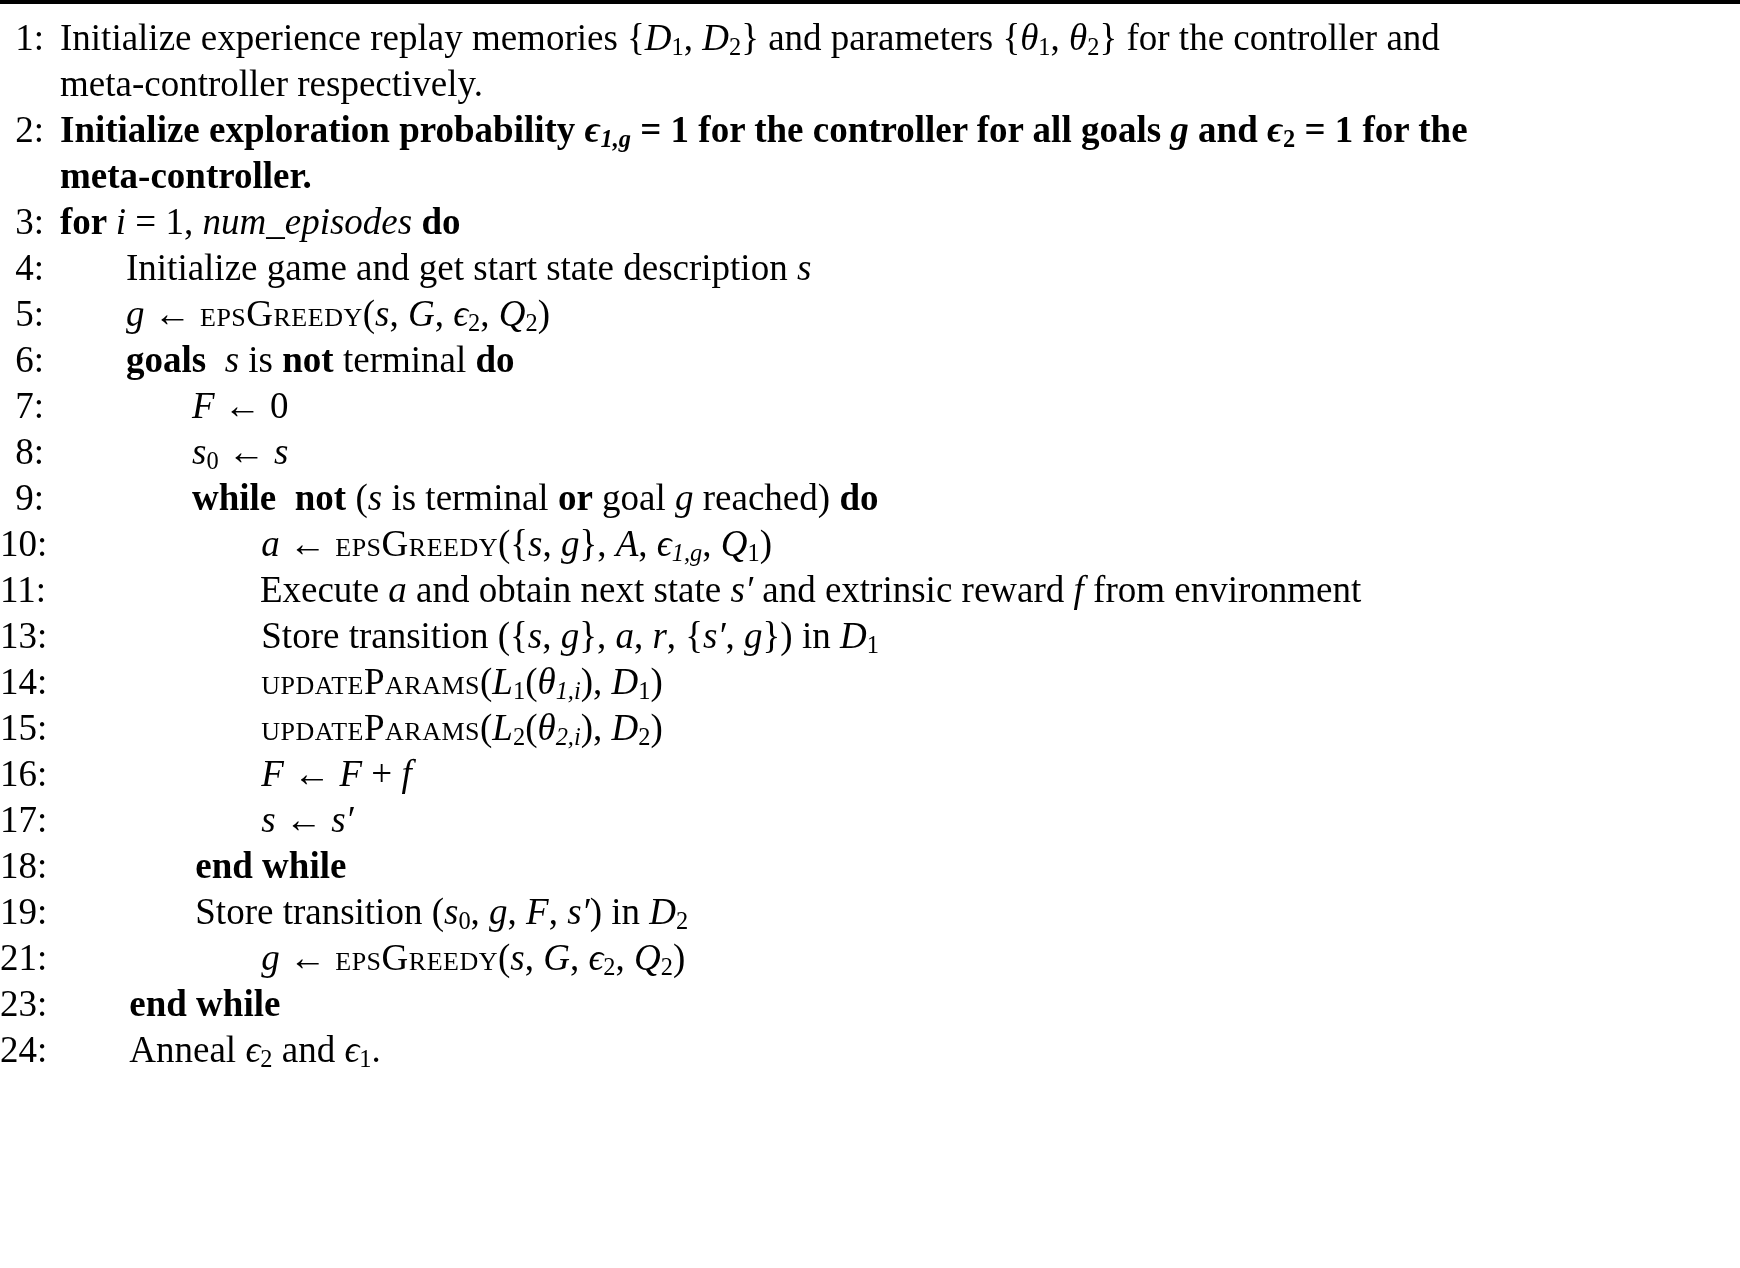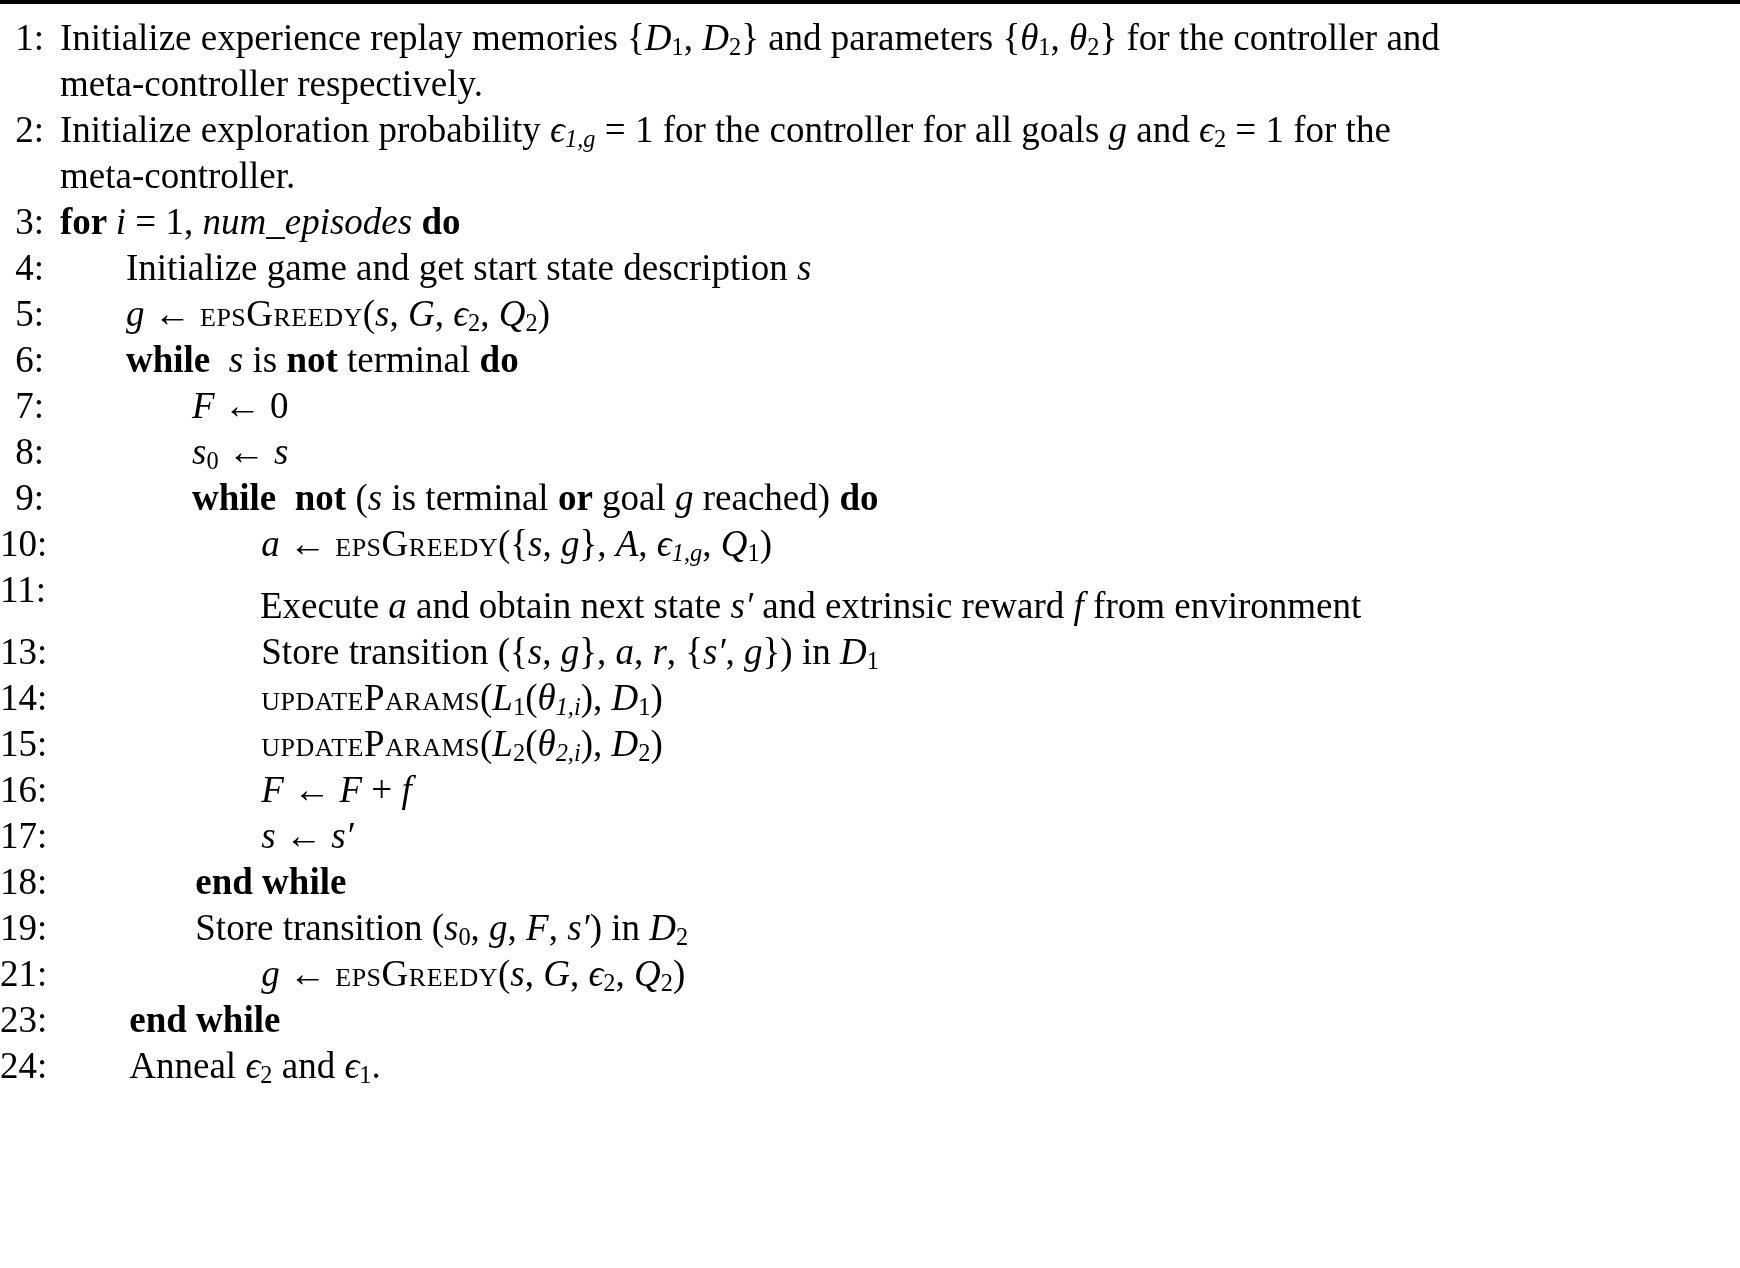--- a/index.html
+++ b/index.html
@@ -31,58 +31,58 @@
 <div class="top-rule"></div>
 <div class="algo-body">
   <div>
       <div class="algo-line">
         <span class="line-number">1:</span>
         <div class="line-content" style="padding-left: 0px;"><span class="seg-t">Initialize experience replay memories {</span><span class="seg-cal">D</span><sub class="seg-sub">1</sub><span class="seg-t">, </span><span class="seg-cal">D</span><sub class="seg-sub">2</sub><span class="seg-t">} and parameters {</span><span class="seg-i">θ</span><sub class="seg-sub">1</sub><span class="seg-t">, </span><span class="seg-i">θ</span><sub class="seg-sub">2</sub><span class="seg-t">} for the controller and
 meta-controller respectively.</span></div>
       </div>
       <div class="algo-line">
         <span class="line-number">2:</span>
-        <div class="line-content" style="padding-left: 0px;"><span class="seg-t">Initialize exploration probability </span><span class="seg-i">ϵ</span><sub class="seg-isub">1,g</sub><span class="seg-t"> = 1 for the controller for all goals </span><span class="seg-i">g</span><span class="seg-t"> and </span><span class="seg-i">ϵ</span><sub class="seg-sub">2</sub><span class="seg-t"> = 1 for the
+        <div class="line-content" style="padding-left: 0px; font-weight: bold;"><span class="seg-t">Initialize exploration probability </span><span class="seg-i">ϵ</span><sub class="seg-isub">1,g</sub><span class="seg-t"> = 1 for the controller for all goals </span><span class="seg-i">g</span><span class="seg-t"> and </span><span class="seg-i">ϵ</span><sub class="seg-sub">2</sub><span class="seg-t"> = 1 for the
 meta-controller.</span></div>
       </div>
       <div class="algo-line">
         <span class="line-number">3:</span>
         <div class="line-content" style="padding-left: 0px;"><span class="seg-b">for </span><span class="seg-i">i</span><span class="seg-t"> = 1, </span><span class="seg-i">num_episodes</span><span class="seg-t"> </span><span class="seg-b">do</span></div>
       </div>
       <div class="algo-line">
         <span class="line-number">4:</span>
         <div class="line-content" style="padding-left: 66px;"><span class="seg-t">Initialize game and get start state description </span><span class="seg-i">s</span></div>
       </div>
       <div class="algo-line">
         <span class="line-number">5:</span>
         <div class="line-content" style="padding-left: 66px;"><span class="seg-i">g</span><span class="seg-t"> ← </span><span class="seg-sc">epsGreedy</span><span class="seg-t">(</span><span class="seg-i">s</span><span class="seg-t">, </span><span class="seg-cal">G</span><span class="seg-t">, </span><span class="seg-i">ϵ</span><sub class="seg-sub">2</sub><span class="seg-t">, </span><span class="seg-i">Q</span><sub class="seg-sub">2</sub><span class="seg-t">)</span></div>
       </div>
       <div class="algo-line">
         <span class="line-number">6:</span>
-        <div class="line-content" style="padding-left: 66px;"><span class="seg-b">while</span><span class="seg-t">  </span><span class="seg-i">s</span><span class="seg-t"> is </span><span class="seg-b">not</span><span class="seg-t"> terminal </span><span class="seg-b">do</span></div>
+        <div class="line-content" style="padding-left: 66px;"><span class="seg-b">goals</span><span class="seg-t">  </span><span class="seg-i">s</span><span class="seg-t"> is </span><span class="seg-b">not</span><span class="seg-t"> terminal </span><span class="seg-b">do</span></div>
       </div>
       <div class="algo-line">
         <span class="line-number">7:</span>
         <div class="line-content" style="padding-left: 132px;"><span class="seg-i">F</span><span class="seg-t"> ← 0</span></div>
       </div>
       <div class="algo-line">
         <span class="line-number">8:</span>
         <div class="line-content" style="padding-left: 132px;"><span class="seg-i">s</span><sub class="seg-sub">0</sub><span class="seg-t"> ← </span><span class="seg-i">s</span></div>
       </div>
       <div class="algo-line">
         <span class="line-number">9:</span>
         <div class="line-content" style="padding-left: 132px;"><span class="seg-b">while  not</span><span class="seg-t"> (</span><span class="seg-i">s</span><span class="seg-t"> is terminal </span><span class="seg-b">or</span><span class="seg-t"> goal </span><span class="seg-i">g</span><span class="seg-t"> reached) </span><span class="seg-b">do</span></div>
       </div>
       <div class="algo-line">
         <span class="line-number">10:</span>
         <div class="line-content" style="padding-left: 198px;"><span class="seg-i">a</span><span class="seg-t"> ← </span><span class="seg-sc">epsGreedy</span><span class="seg-t">({</span><span class="seg-i">s</span><span class="seg-t">, </span><span class="seg-i">g</span><span class="seg-t">}, </span><span class="seg-cal">A</span><span class="seg-t">, </span><span class="seg-i">ϵ</span><sub class="seg-isub">1,g</sub><span class="seg-t">, </span><span class="seg-i">Q</span><sub class="seg-sub">1</sub><span class="seg-t">)</span></div>
       </div>
       <div class="algo-line">
         <span class="line-number">11:</span>
-        <div class="line-content" style="padding-left: 198px; margin-top: 16px;"><span class="seg-t">Execute </span><span class="seg-i">a</span><span class="seg-t"> and obtain next state </span><span class="seg-i">s′</span><span class="seg-t"> and extrinsic reward </span><span class="seg-i">f</span><span class="seg-t"> from environment</span></div>
+        <div class="line-content" style="padding-left: 198px;"><span class="seg-t">Execute </span><span class="seg-i">a</span><span class="seg-t"> and obtain next state </span><span class="seg-i">s′</span><span class="seg-t"> and extrinsic reward </span><span class="seg-i">f</span><span class="seg-t"> from environment</span></div>
       </div>
       <div class="algo-line">
         <span class="line-number">13:</span>
         <div class="line-content" style="padding-left: 198px;"><span class="seg-t">Store transition ({</span><span class="seg-i">s</span><span class="seg-t">, </span><span class="seg-i">g</span><span class="seg-t">}, </span><span class="seg-i">a</span><span class="seg-t">, </span><span class="seg-i">r</span><span class="seg-t">, {</span><span class="seg-i">s′</span><span class="seg-t">, </span><span class="seg-i">g</span><span class="seg-t">}) in </span><span class="seg-cal">D</span><sub class="seg-sub">1</sub></div>
       </div>
       <div class="algo-line">
         <span class="line-number">14:</span>
         <div class="line-content" style="padding-left: 198px;"><span class="seg-sc">updateParams</span><span class="seg-t">(</span><span class="seg-cal">L</span><sub class="seg-sub">1</sub><span class="seg-t">(</span><span class="seg-i">θ</span><sub class="seg-isub">1,i</sub><span class="seg-t">), </span><span class="seg-cal">D</span><sub class="seg-sub">1</sub><span class="seg-t">)</span></div>
       </div>
       <div class="algo-line">

